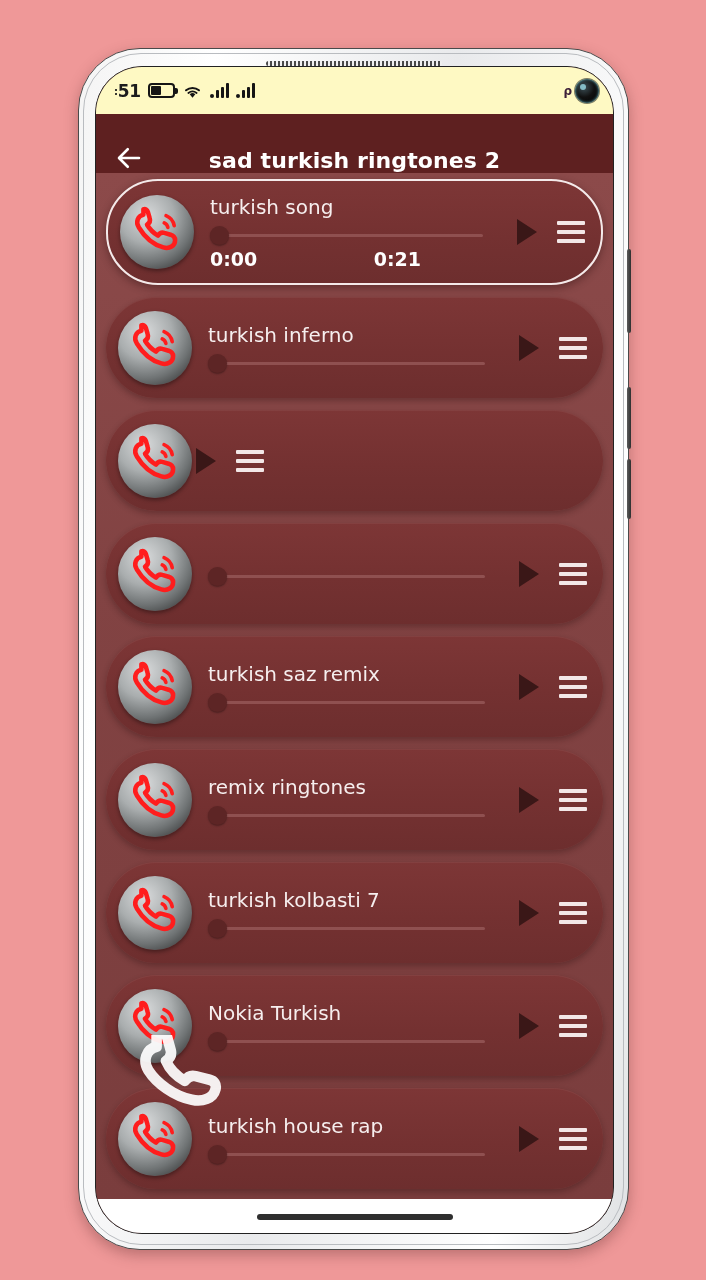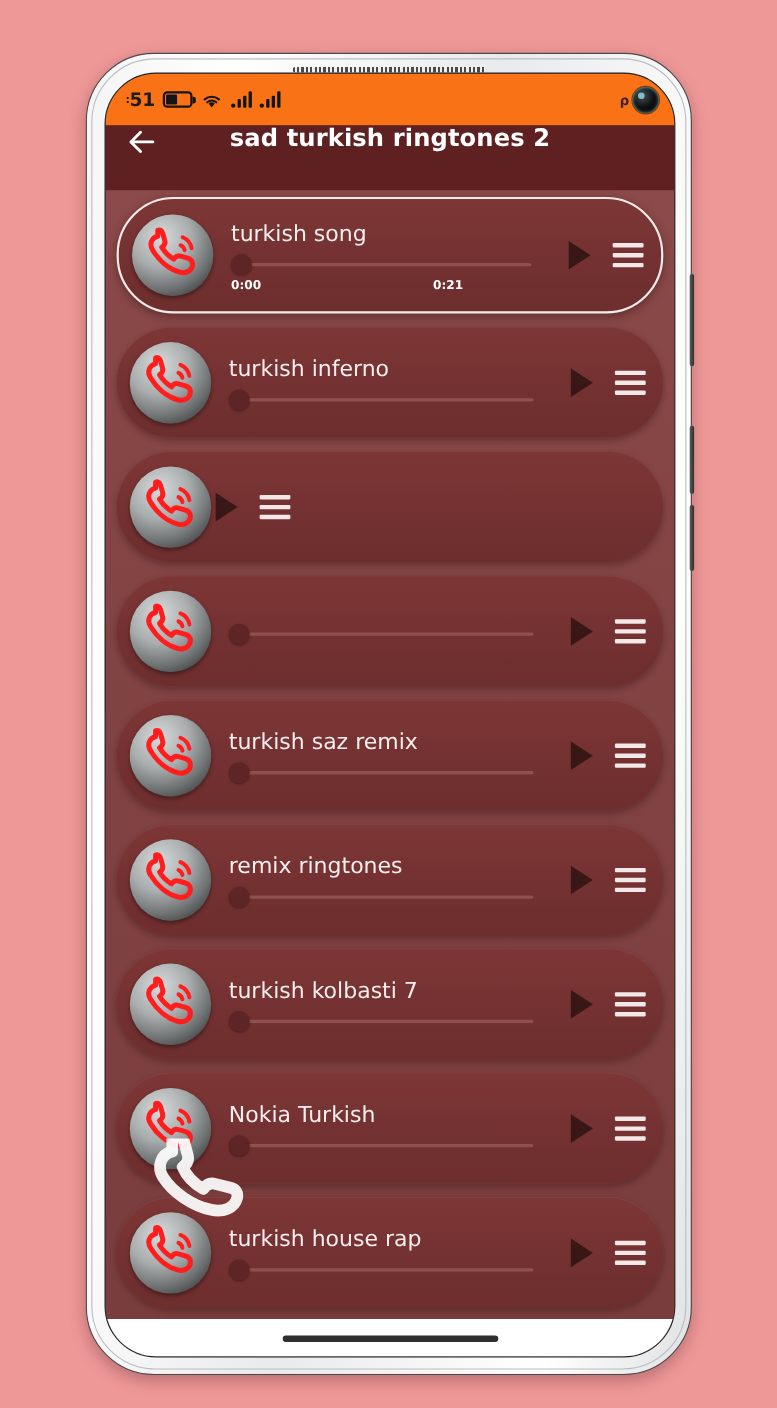--- a/index.html
+++ b/index.html
@@ -72,21 +72,21 @@
     border-radius: 47px;
     overflow: hidden;
     background: #6d3333;
     border: 1px solid #222;
   }
 
   
   .statusbar {
     position: relative;
     height: 47px;
-    background: #f97316;
+    background: #fef9c3;
     display: flex;
     align-items: center;
     padding: 0 14px 0 18px;
   }
   .sb-left {
     display: flex;
     align-items: center;
     gap: 7px;
   }
   .sb-clock {
@@ -165,21 +165,21 @@
     border-radius: 50%;
     background: #9fe4f0;
     opacity: .75;
   }
 
   
   .appbar {
     height: 59px;
     background: #5e2020;
     display: flex;
-    align-items: flex-start;
+    align-items: flex-end;
     padding: 0 18px;
     position: relative;
   }
   .back-arrow {
     width: 30px; height: 30px;
     flex: 0 0 auto;
   }
   .appbar-title {
     position: absolute;
     left: 0; right: 0;
@@ -280,21 +280,21 @@
   }
 
   .times {
     display: flex;
     justify-content: space-between;
     padding-right: 84px;
     margin-top: 3px;
   }
   .times span {
     color: #ffffff;
-    font-size: 11px;
+    font-size: 19px;
     font-weight: 700;
   }
 
   .row-actions {
     flex: 0 0 auto;
     display: flex;
     align-items: center;
     gap: 20px;
     padding-left: 4px;
   }

